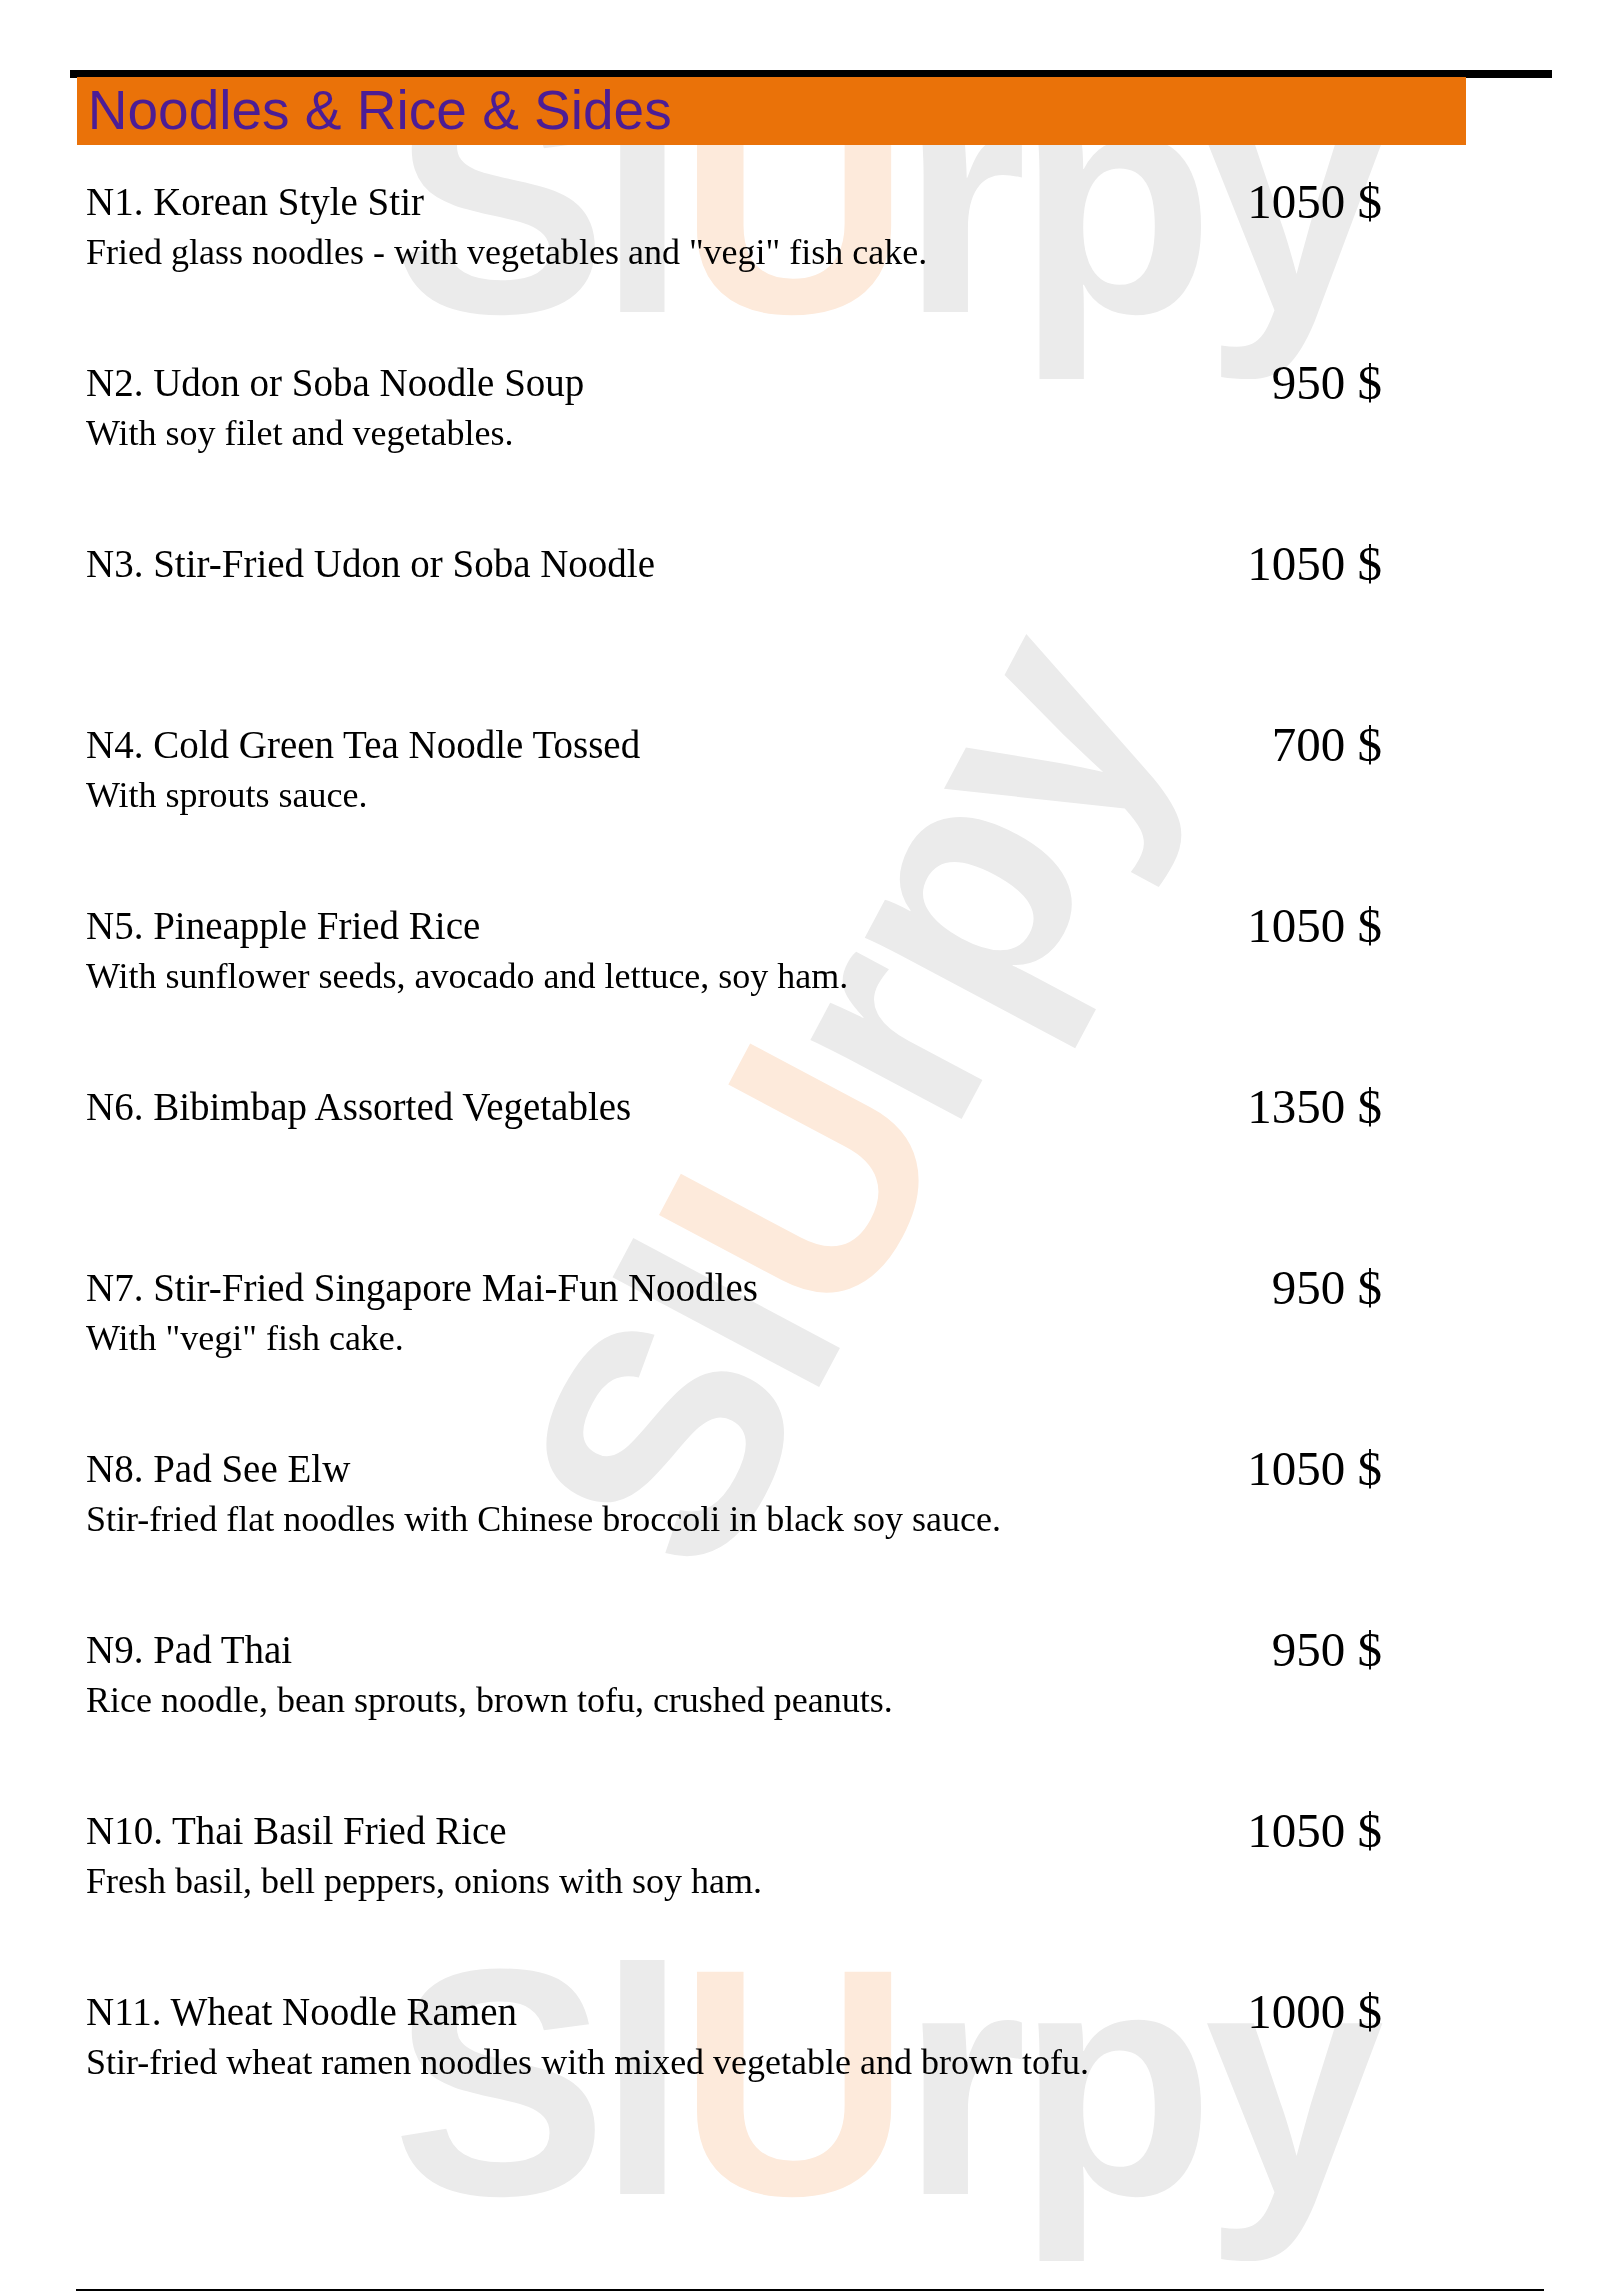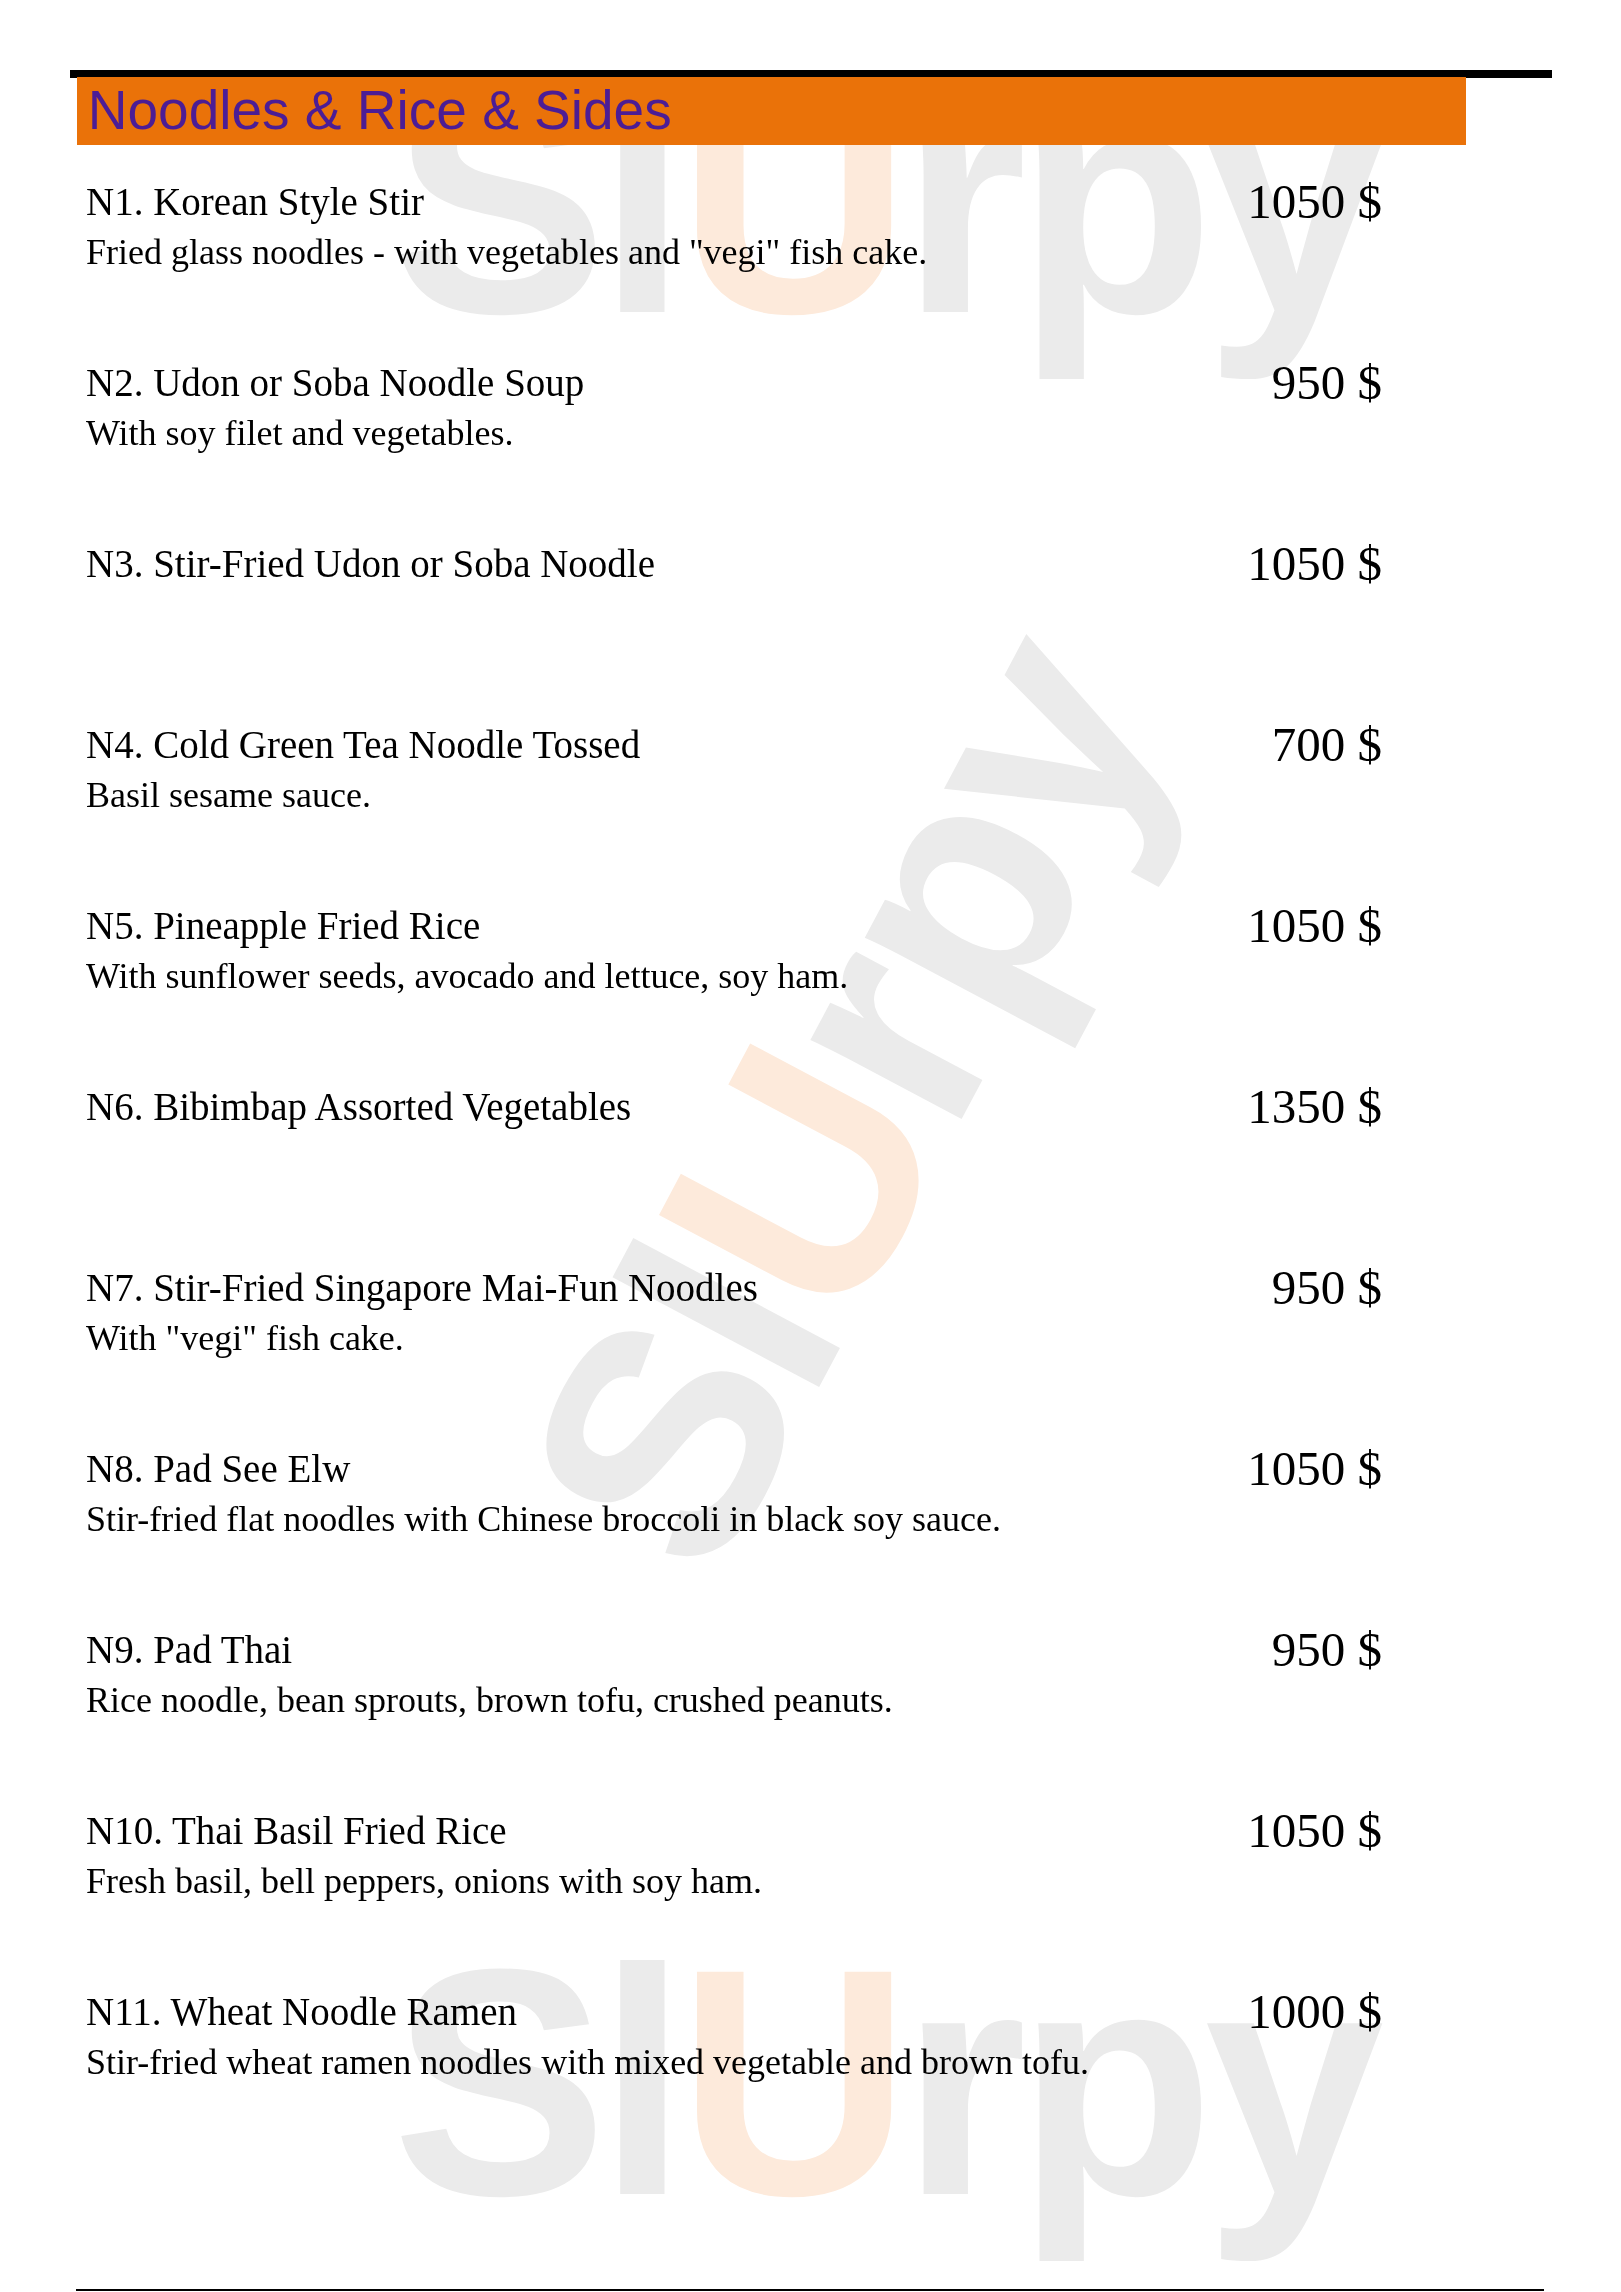--- a/index.html
+++ b/index.html
@@ -43,21 +43,21 @@
     <div class="item-price">950 $</div>
     <div class="item-desc">With soy filet and vegetables.</div>
   </div>
   <div class="item">
     <div class="item-name">N3. Stir-Fried Udon or Soba Noodle</div>
     <div class="item-price">1050 $</div>
   </div>
   <div class="item">
     <div class="item-name">N4. Cold Green Tea Noodle Tossed</div>
     <div class="item-price">700 $</div>
-    <div class="item-desc">Basil sesame sauce.</div>
+    <div class="item-desc">With sprouts sauce.</div>
   </div>
   <div class="item">
     <div class="item-name">N5. Pineapple Fried Rice</div>
     <div class="item-price">1050 $</div>
     <div class="item-desc">With sunflower seeds, avocado and lettuce, soy ham.</div>
   </div>
   <div class="item">
     <div class="item-name">N6. Bibimbap Assorted Vegetables</div>
     <div class="item-price">1350 $</div>
   </div>

